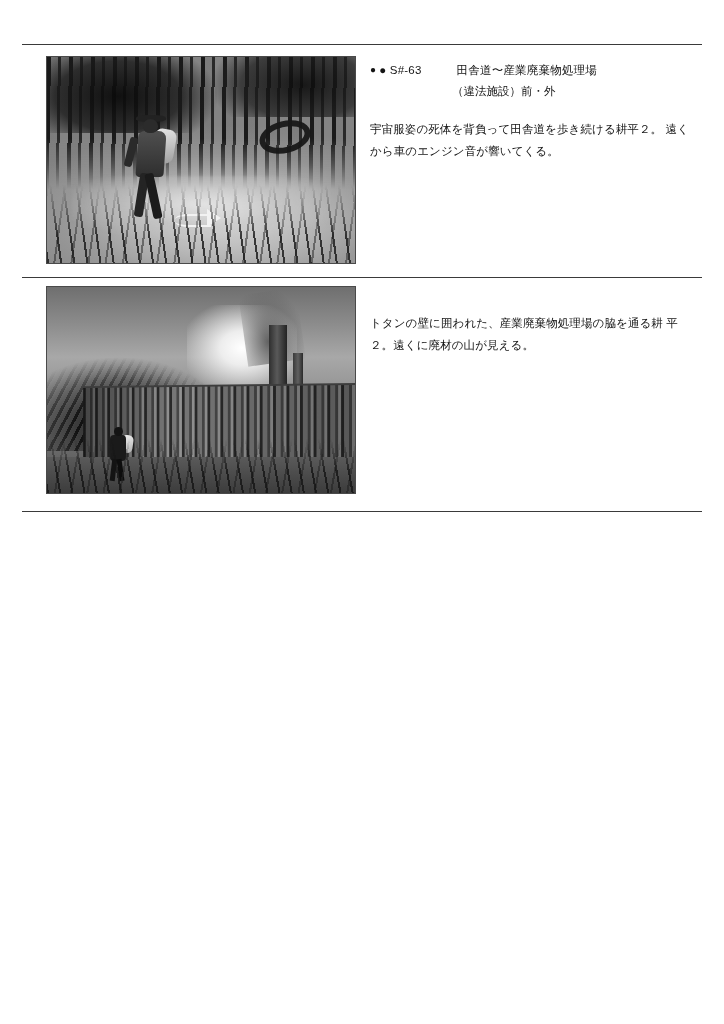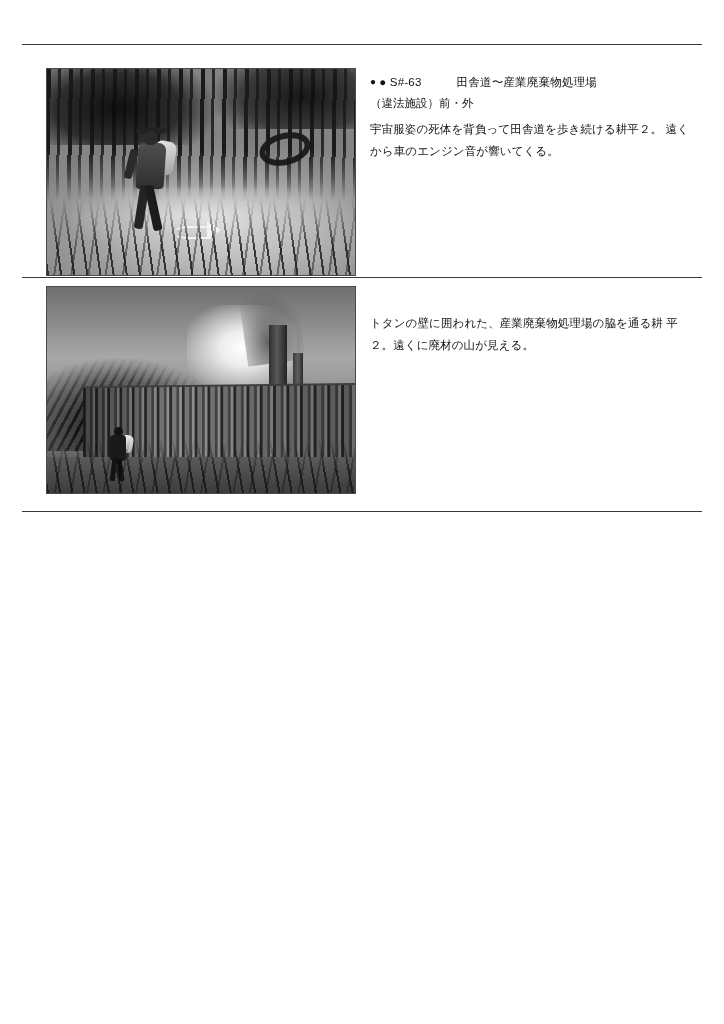--- a/index.html
+++ b/index.html
@@ -34,21 +34,21 @@
   }
   .rule.r1 { top: 44px; }
   .rule.r2 { top: 277px; }
   .rule.r3 { top: 511px; }
 
   .row {
     position: absolute;
     left: 22px;
     width: 680px;
   }
-  .row.row1 { top: 54px; height: 232px; }
+  .row.row1 { top: 42px; height: 232px; }
   .row.row2 { top: 278px; height: 233px; }
 
   .frame {
     position: absolute;
     left: 24px;
     width: 308px;
     height: 206px;
     border: 1px solid #4a4a4a;
     overflow: hidden;
     background: #cfcfcf;
@@ -74,25 +74,26 @@
     letter-spacing: 0.2px;
   }
   .scene-head .bullet {
     font-size: 10px;
     vertical-align: 1px;
     margin-right: 3px;
   }
   .scene-sub {
     display: block;
     white-space: pre;
+    margin-left: 82px;
     font-size: 11.5px;
   }
   .body-text {
     display: block;
-    margin-top: 3px;
+    margin-top: 15px;
     font-size: 11.5px;
     line-height: 1.95;
     letter-spacing: 0.1px;
   }
   .row2 .body-text { margin-top: 8px; }
 
   
   .art1 {
     position: absolute;
     inset: 0;

